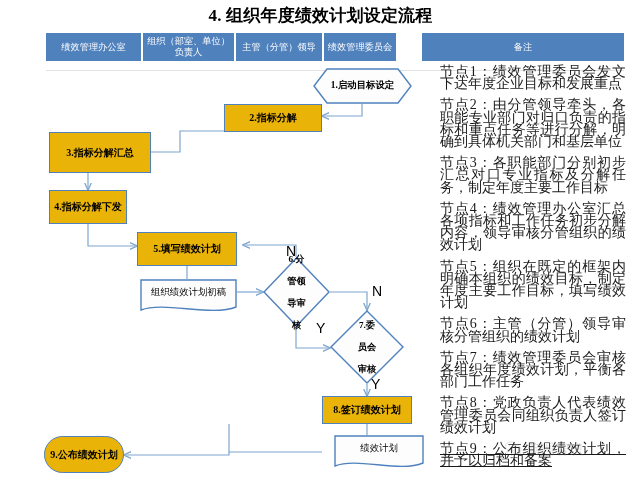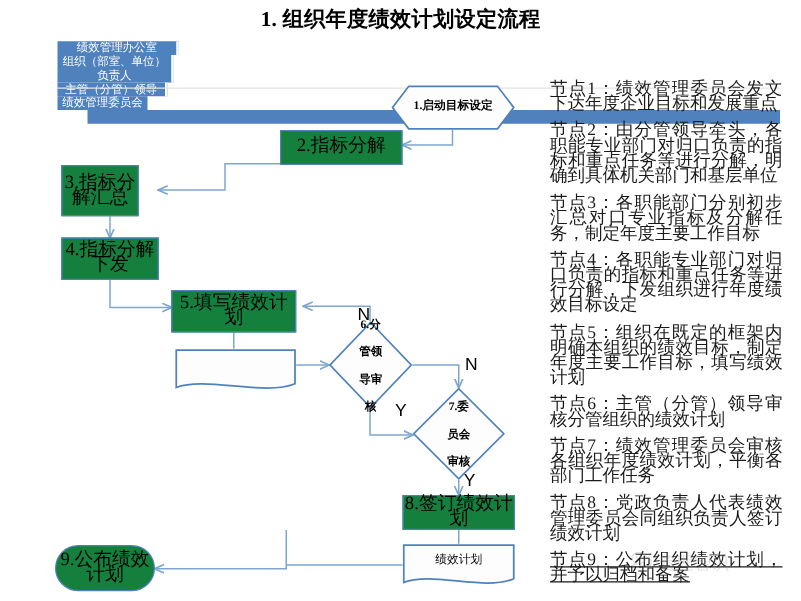--- a/index.html
+++ b/index.html
@@ -34,21 +34,20 @@
     letter-spacing: 0.2px;
     white-space: nowrap;
   }
 
   
   #header-band {
     position: absolute;
     left: 46px; top: 33px;
     width: 578px; height: 28px;
     display: flex;
-    flex-direction: column;
   }
   .hdr-cell {
     background: #4f81bd;
     color: #ffffff;
     font-size: 9.2px;
     line-height: 11px;
     display: flex;
     align-items: center;
     justify-content: center;
     text-align: center;
@@ -86,25 +85,25 @@
   .note-item:last-child { margin-bottom: 0; text-decoration: underline; }
 
   
   .node {
     position: absolute;
     box-sizing: border-box;
     display: flex;
     align-items: center;
     justify-content: center;
     text-align: center;
-    font-size: 15px;
+    font-size: 10px;
     line-height: 11.6px;
     color: #000000;
-    background: #15803d;
-    font-weight: normal;
+    background: #eab308;
+    font-weight: bold;
   }
   .rect {
     border: 1.4px solid #4f81bd;
   }
   .pill {
     border: 1.4px solid #4f81bd;
     border-radius: 40px;
   }
   
   .hexwrap {
@@ -186,21 +185,21 @@
     font-size: 14px;
     color: #9a9a9a;
     font-family: Liberation Sans, sans-serif;
   }
 </style>
 </head>
 <body>
 
 <div id="page">
 
-  <div id="chart-title">1. 组织年度绩效计划设定流程</div>
+  <div id="chart-title">4. 组织年度绩效计划设定流程</div>
 
   <div id="header-band">
     <div class="hdr-cell" id="hdr-c1">绩效管理办公室</div>
     <div class="hdr-cell" id="hdr-c2">组织（部室、单位）负责人</div>
     <div class="hdr-cell" id="hdr-c3">主管（分管）领导</div>
     <div class="hdr-cell" id="hdr-c4">绩效管理委员会</div>
     <div class="hdr-cell" id="hdr-c5">备注</div>
   </div>
   <div id="header-underline"></div>
 
@@ -244,36 +243,37 @@
     <svg width="99" height="36" viewBox="0 0 99 36">
       <polygon points="14,1 85,1 98,18 85,35 14,35 1,18" fill="#fdfdfd" stroke="#4f81bd" stroke-width="1.4"></polygon>
     </svg>
     <div class="hexlabel">1.启动目标设定</div>
   </div>
 
   <div class="node rect" style="left:224px; top:104px; width:98px; height:28px;">
     <span>2.指标分解</span>
   </div>
 
-  <div class="node rect" style="left:49px; top:132px; width:62px; height:41px;justify-content:center;">
+  <div class="node rect" style="left:49px; top:132px; width:102px; height:41px;justify-content:center;">
     <span>3.指标分解汇总</span>
   </div>
 
   <div class="node rect" style="left:49px; top:190px; width:78px; height:34px;">
     <span>4.指标分解下发</span>
   </div>
 
   <div class="node rect" style="left:137px; top:232px; width:100px; height:34px;">
     <span>5.填写绩效计划</span>
   </div>
 
   <div class="docwrap" style="left:140px; top:279px; width:97px; height:36px;">
     <svg width="97" height="36" viewBox="0 0 97 36">
       <path d="M1,1 L96,1 L96,28 C72,38 24,22 1,31 Z" fill="#fdfdfd" stroke="#4f81bd" stroke-width="1.4"></path>
     </svg>
+    <div class="doclabel">组织绩效计划初稿</div>
   </div>
 
   <div class="diawrap" style="left:263px; top:257px; width:67px; height:70px;">
     <svg width="67" height="70" viewBox="0 0 67 70">
       <polygon points="33.5,1 66,35 33.5,69 1,35" fill="#fdfdfd" stroke="#4f81bd" stroke-width="1.4"></polygon>
     </svg>
     <div class="dialabel">
       <span>
         <span>6.分</span><br>
         <span>管领</span><br>
@@ -293,41 +293,41 @@
         <span>员会</span><br>
         <span>审核</span>
       </span>
     </div>
   </div>
 
   <div class="node rect" style="left:322px; top:396px; width:90px; height:28px;">
     <span>8.签订绩效计划</span>
   </div>
 
-  <div class="docwrap" style="left:322px; top:435px; width:90px; height:36px;">
+  <div class="docwrap" style="left:334px; top:435px; width:90px; height:36px;">
     <svg width="90" height="36" viewBox="0 0 90 36">
       <path d="M1,1 L89,1 L89,28 C66,38 23,22 1,31 Z" fill="#fdfdfd" stroke="#4f81bd" stroke-width="1.4"></path>
     </svg>
     <div class="doclabel">绩效计划</div>
   </div>
 
   <div class="node pill" style="left:44px; top:436px; width:80px; height:37px;">
     <span>9.公布绩效计划</span>
   </div>
 
   <div class="branch-label" style="left:286px; top:243px;">N</div>
   <div class="branch-label" style="left:316px; top:320px;">Y</div>
   <div class="branch-label" style="left:372px; top:283px;">N</div>
   <div class="branch-label" style="left:371px; top:376px;">Y</div>
 
   <div id="notes-col">
     <div class="note-item">节点1：绩效管理委员会发文下达年度企业目标和发展重点</div>
     <div class="note-item">节点2：由分管领导牵头，各职能专业部门对归口负责的指标和重点任务等进行分解，明确到具体机关部门和基层单位</div>
     <div class="note-item">节点3：各职能部门分别初步汇总对口专业指标及分解任务，制定年度主要工作目标</div>
-    <div class="note-item">节点4：各职能专业部门对归口负责的指标和重点任务等进行分解，下发组织进行年度绩效目标设定</div>
+    <div class="note-item">节点4：绩效管理办公室汇总各项指标和工作任务初步分解内容，领导审核分管组织的绩效计划</div>
     <div class="note-item">节点5：组织在既定的框架内明确本组织的绩效目标，制定年度主要工作目标，填写绩效计划</div>
     <div class="note-item">节点6：主管（分管）领导审核分管组织的绩效计划</div>
     <div class="note-item">节点7：绩效管理委员会审核各组织年度绩效计划，平衡各部门工作任务</div>
     <div class="note-item">节点8：党政负责人代表绩效管理委员会同组织负责人签订绩效计划</div>
     <div class="note-item">节点9：公布组织绩效计划，并予以归档和备案</div>
   </div>
 
   <div id="watermark">
     <span>
       <svg width="17" height="14" viewBox="0 0 17 14">

